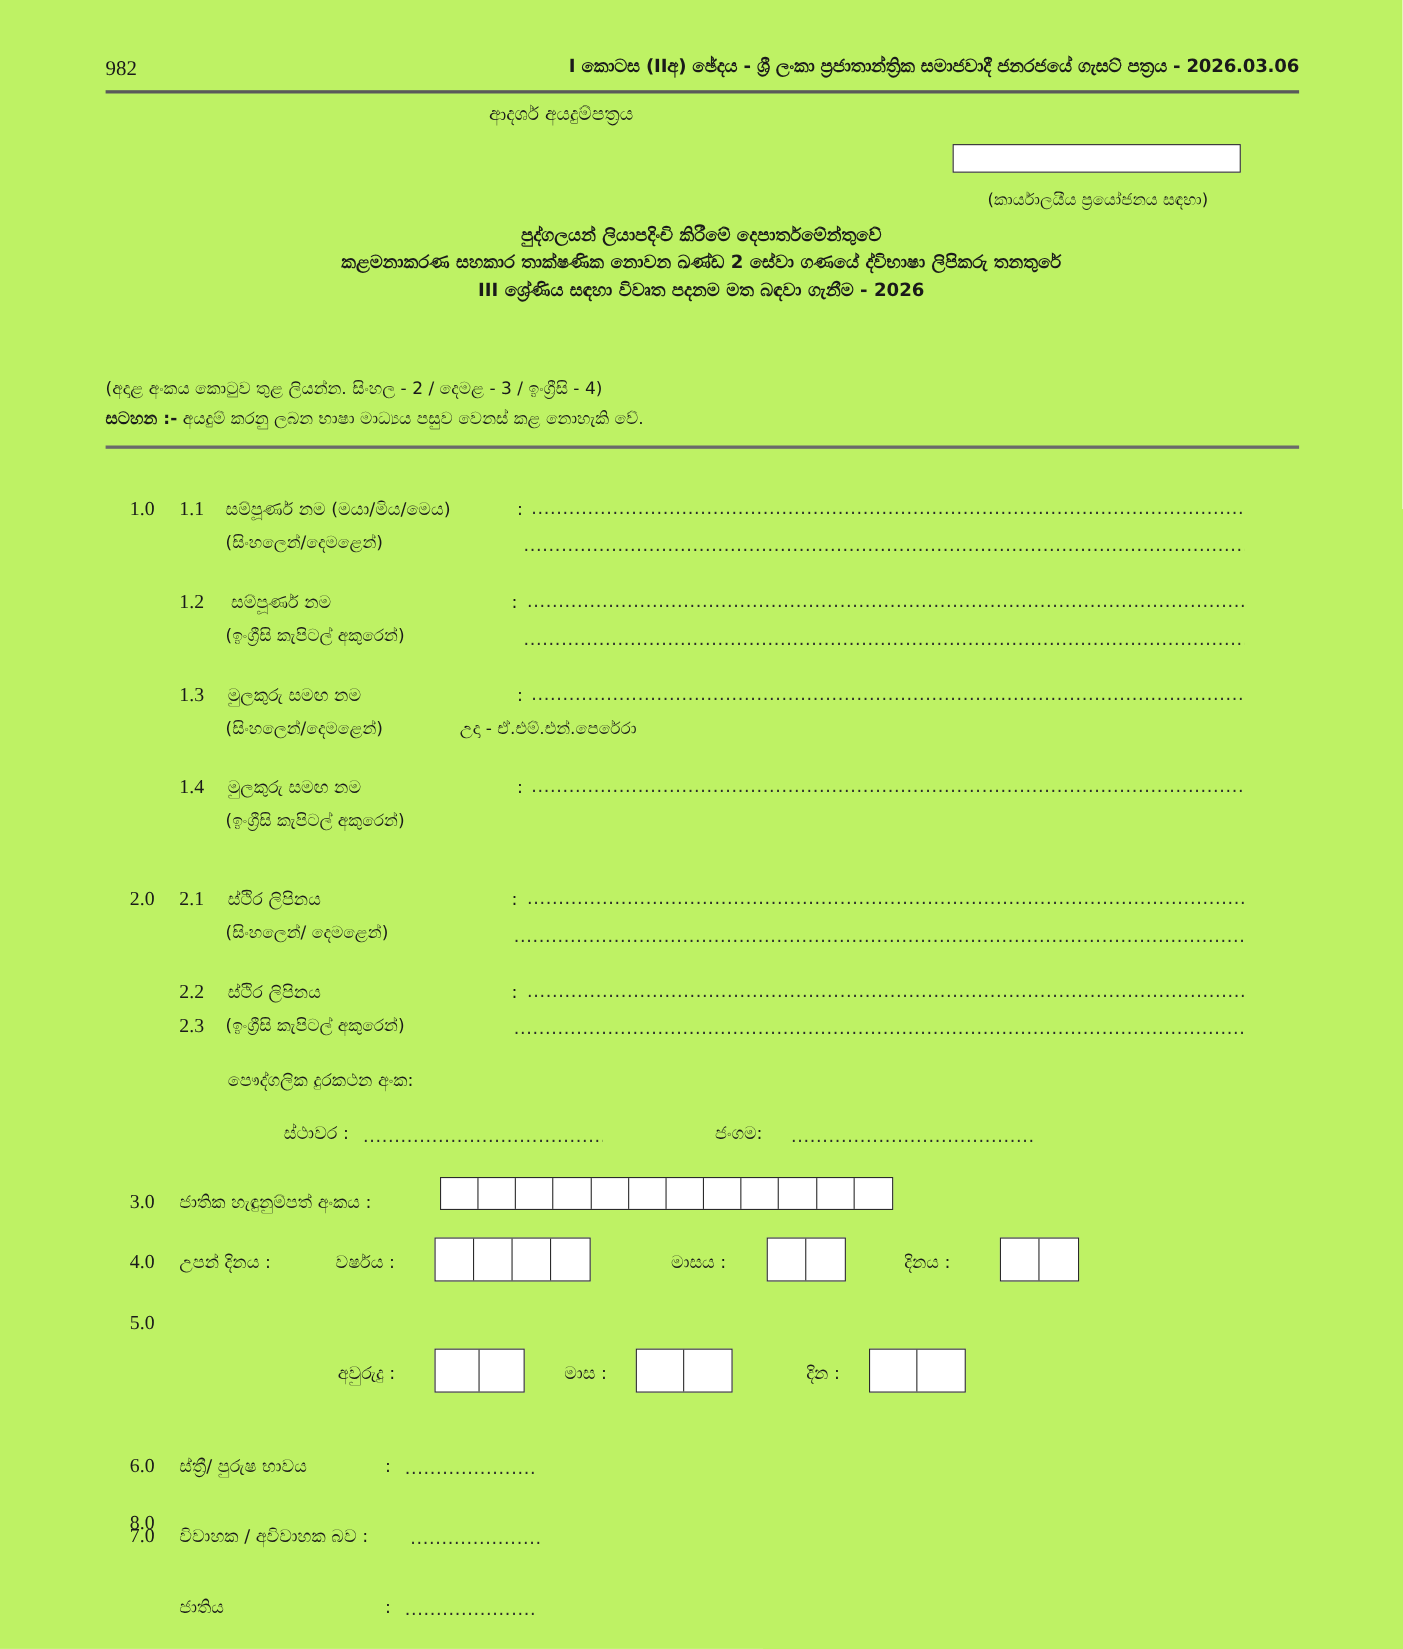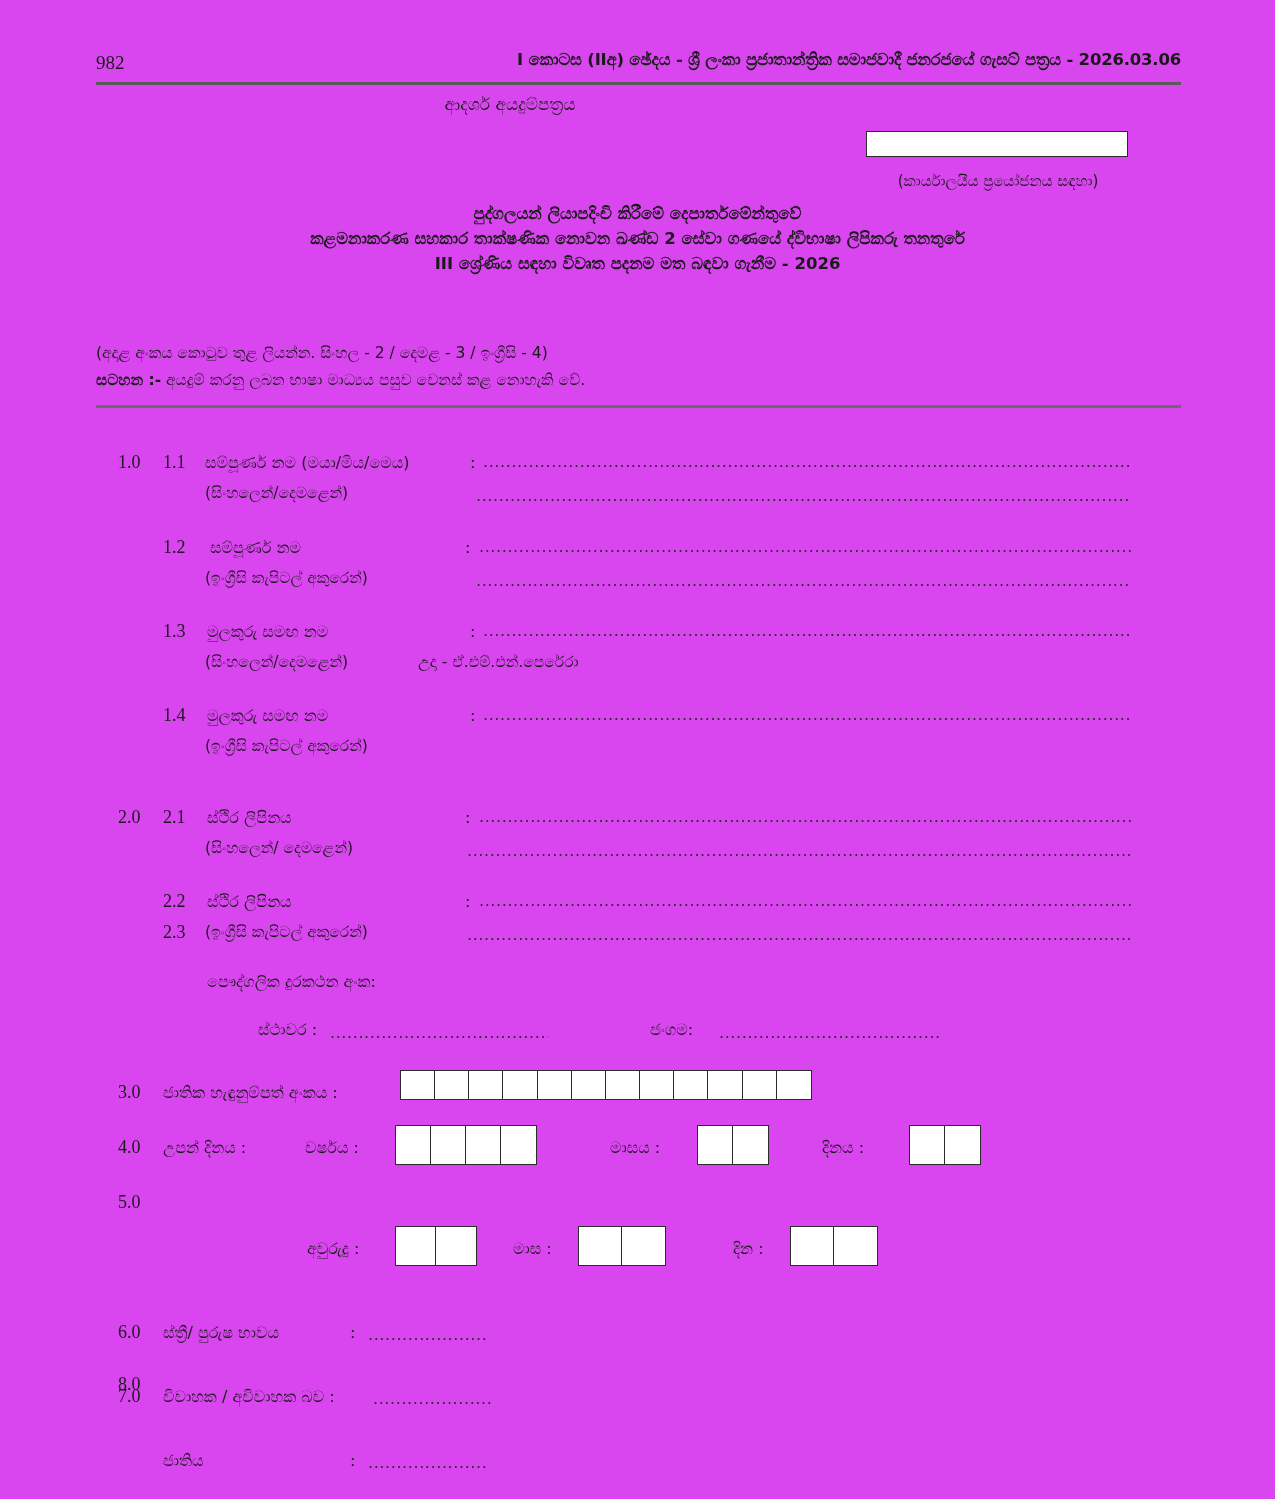--- a/index.html
+++ b/index.html
@@ -10,21 +10,21 @@
   }
   body {
     font-family: "DejaVu Sans", "Liberation Sans", sans-serif;
     color: #1a1a1a;
   }
   .page {
     position: relative;
     width: 1275px;
     height: 1499px;
     margin: 0 auto;
-    background: #d946ef;
+    background: #bef264;
     overflow: hidden;
     box-sizing: border-box;
   }
 
   
   .header-row {
     position: absolute;
     left: 96px;
     top: 50px;
     width: 1085px;

